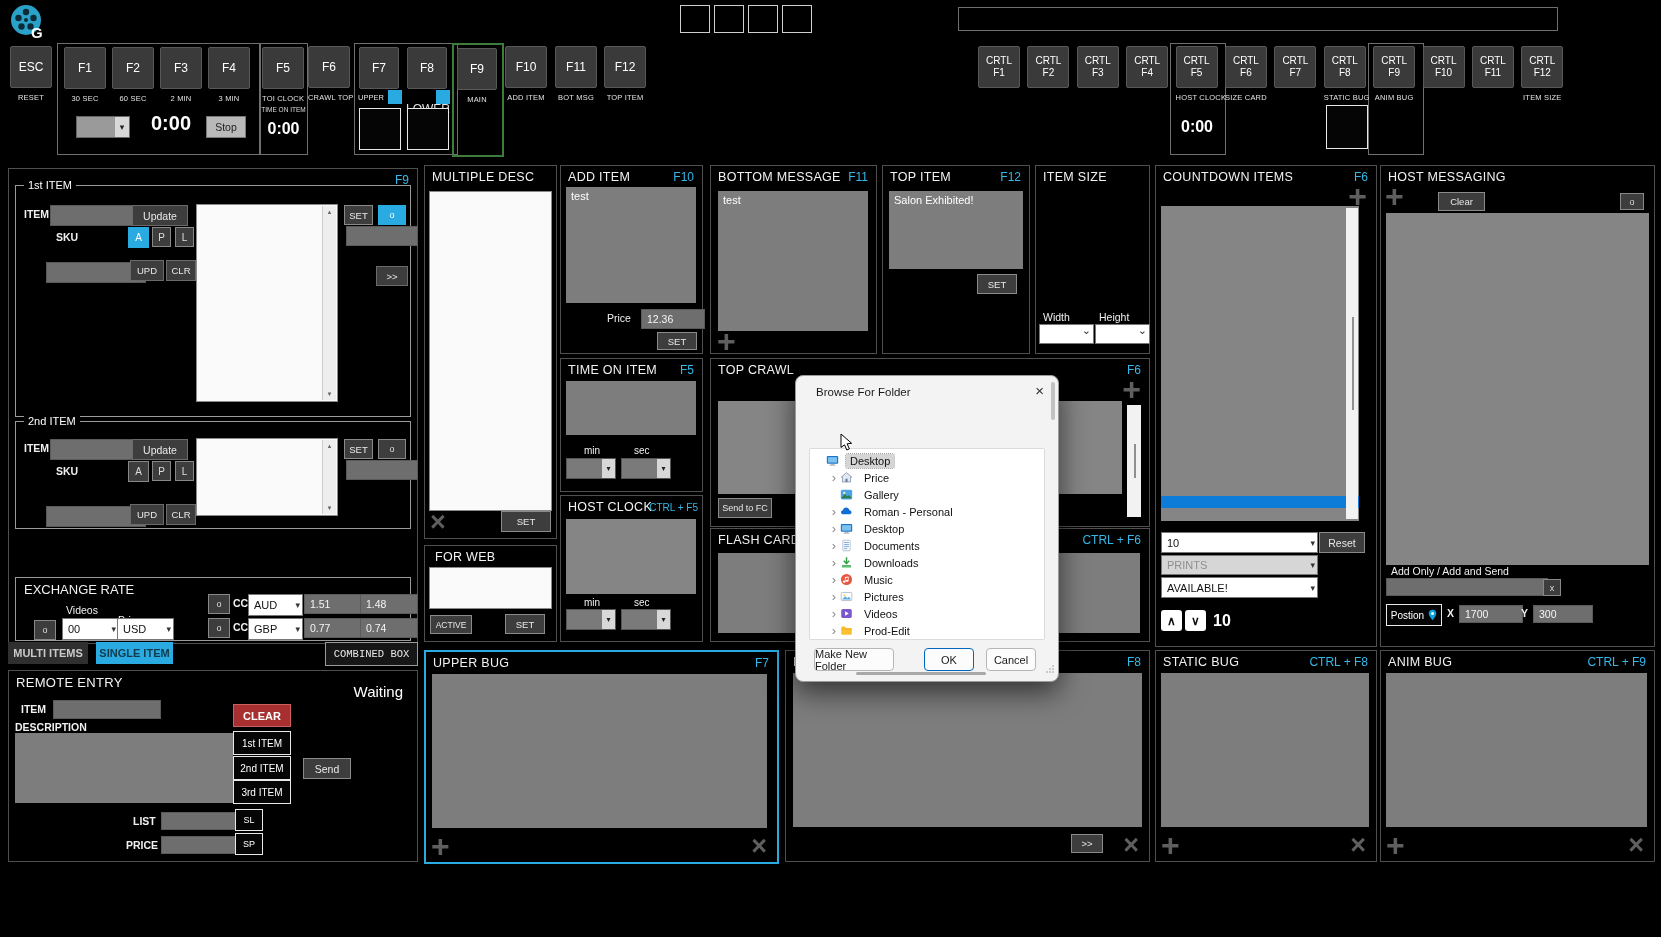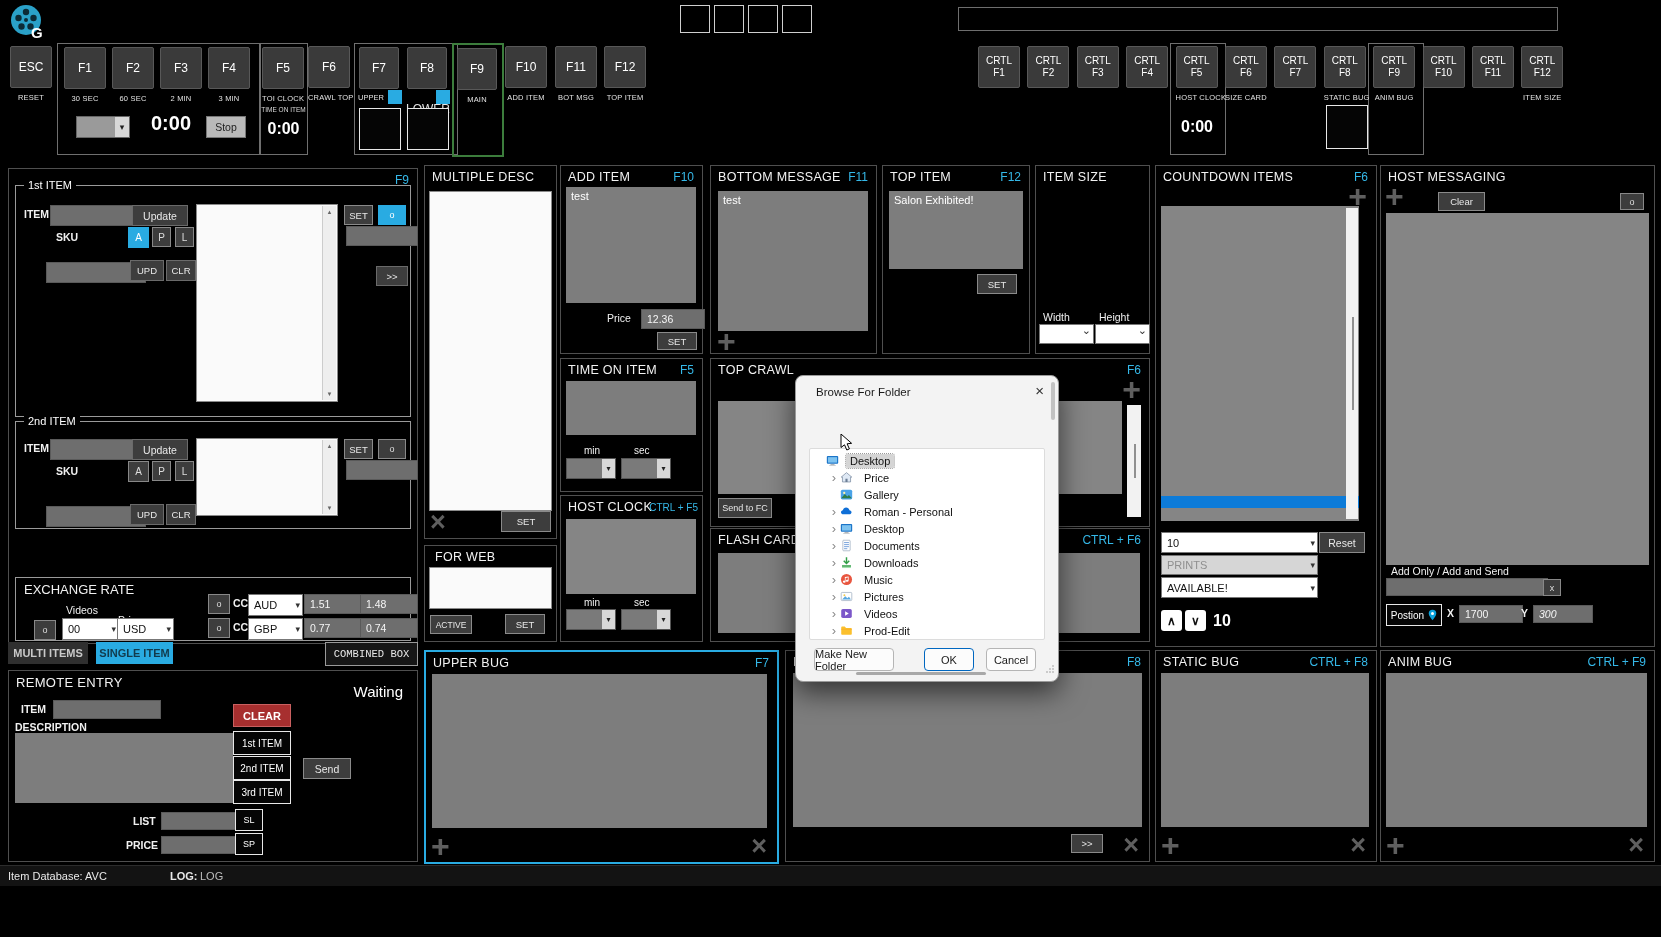--- a/index.html
+++ b/index.html
@@ -597,21 +597,21 @@
       <span style="display:inline-flex;">
         <svg viewBox="0 0 12 16" width="9" height="12">
             <path d="M6 1 a5 5 0 0 1 5 5 c0 3.5 -5 9 -5 9 S1 9.5 1 6 a5 5 0 0 1 5 -5 Z" fill="#0aa2dc"></path>
             <circle cx="6" cy="6" r="2" fill="#fff"></circle>
           </svg>
       </span>
     </div>
     <div class="lbl" style="left:66px;top:441px;font-weight:bold;">X</div>
     <div class="ginput" style="left:78px;top:439px;width:52px;height:16px;">1700</div>
     <div class="lbl" style="left:140px;top:441px;font-weight:bold;">Y</div>
-    <div class="ginput" style="left:152px;top:439px;width:48px;height:16px;font-style:italic;">300</div>
+    <div class="ginput" style="left:152px;top:439px;width:48px;height:16px;">300</div>
   </div>
 
   <div class="panel cyanborder" style="left:424px;top:650px;width:351px;height:210px;">
     <div class="phead">UPPER BUG</div>
     <div class="hotkey">F7</div>
     <div class="gbox" style="left:6px;top:22px;width:335px;height:154px;"></div>
     <div class="plus" style="left:5px;bottom:2px;">+</div>
     <div class="xicon" style="right:10px;bottom:2px;">×</div>
   </div>
 
@@ -632,25 +632,20 @@
   </div>
 
   <div class="panel" style="left:1380px;top:650px;width:273px;height:210px;">
     <div class="phead">ANIM BUG</div>
     <div class="hotkey">CTRL + F9</div>
     <div class="gbox" style="left:5px;top:22px;width:261px;height:154px;"></div>
     <div class="plus" style="left:5px;bottom:2px;">+</div>
     <div class="xicon" style="right:10px;bottom:2px;">×</div>
   </div>
 
-  <div id="statusbar">
-    <span style="position:absolute;left:8px;top:4px;">Item Database: AVC</span>
-    <span style="position:absolute;left:170px;top:4px;font-weight:bold;">LOG:</span>
-    <span style="position:absolute;left:200px;top:4px;color:#bdbdbd;">LOG</span>
-  </div>
 
   <div id="dialog">
     <div id="dlg-title">Browse For Folder</div>
     <div id="dlg-close">×</div>
     <div id="dlg-tree">
 
     <div class="trow selected" style="padding-left: 4px;">
           <span class="tarrow">›</span>
           <span class="ticon">
             <svg viewBox="0 0 16 16" width="13" height="13">

